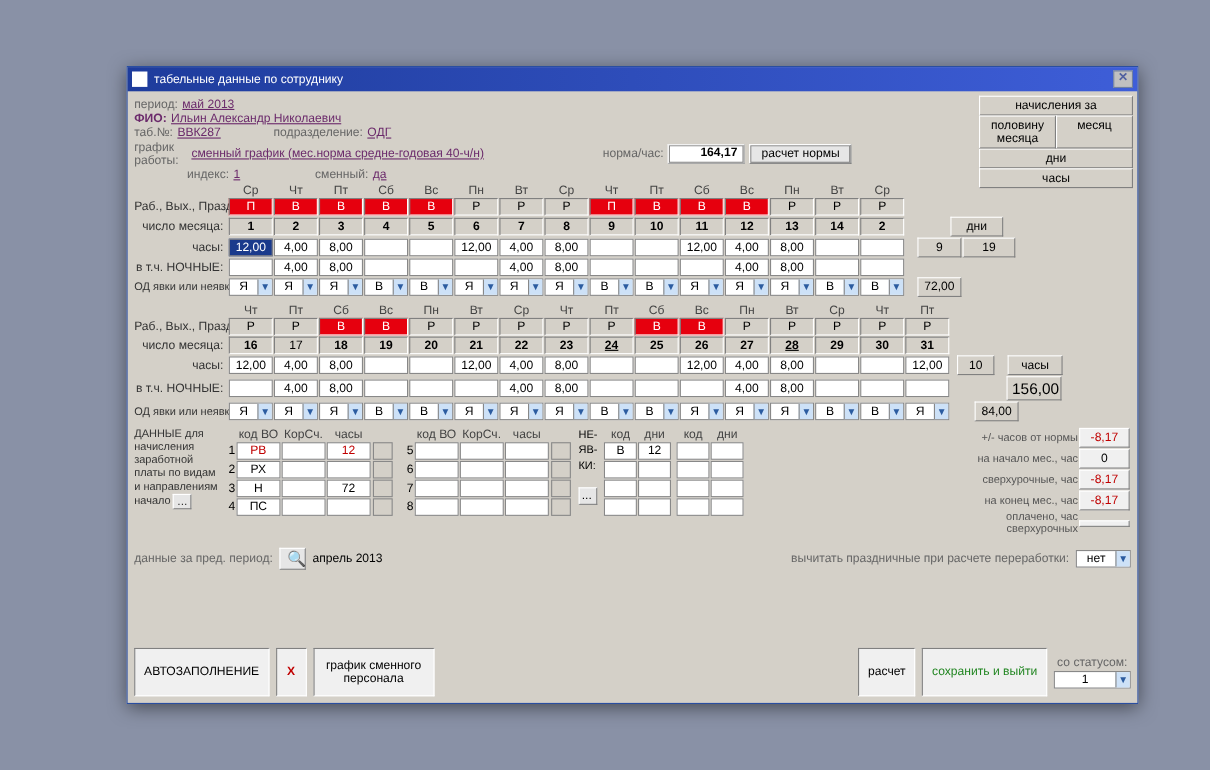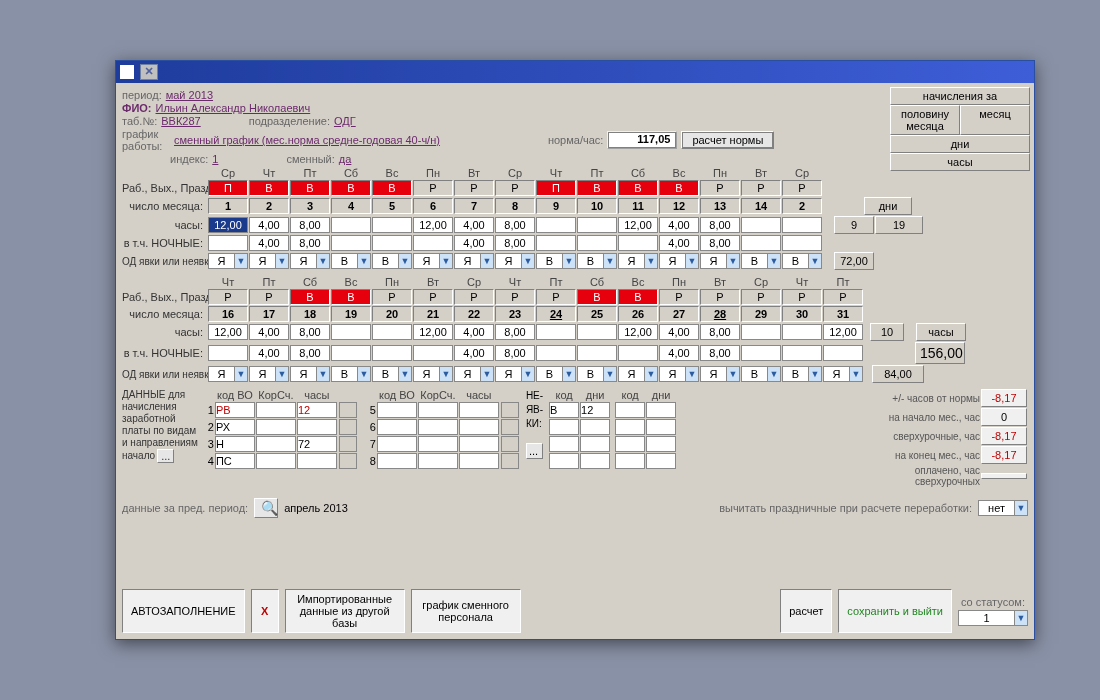--- a/index.html
+++ b/index.html
@@ -25,34 +25,35 @@
 .redcell { background: #e6000e; color:#fff; }
 .greencell { background: #14d314; }
 .dd { width: 40px; height: 16px; display:flex; background:#fff; border:1px solid #888; font-size:11px; }
 .dd .val { flex:1; text-align:center; line-height:14px; }
 .dd .arrow { width: 13px; background:#cde1f7; border-left:1px solid #888; color:#2c5ca0; font-size:9px; text-align:center; line-height:14px; }
 .summary-box { position: absolute; background: #d4d0c8; }
 .sbcell { border: 1px solid; border-color: #fff #808080 #808080 #fff; text-align: center; padding: 2px 4px; font-size:11px; }
 .col-lab { width: 85px; text-align: right; white-space: nowrap; font-size: 11px; color:#333; padding-right: 4px; }
 .grid-row { display:flex; align-items:center; gap:0; margin-bottom:1px; }
 .grid-row > * { margin-right: 1px; }
-.small-input { width: 40px; height: 16px; background:#fff; border:1px solid #888; font-size:11px; }
+.small-input { width: 40px; height: 16px; background:#fff; border:1px solid #888; text-align:center; font-size:11px; }
 .mini { width: 18px; height: 16px; border:1px solid #888; display:inline-block; vertical-align:top; margin-left:1px; }
 .foot-btn { border:1px solid; border-color:#808080 #fff #fff #808080; background:#f0f0f0; padding:4px 8px; cursor:pointer; text-align:center; font-size:11px; display:flex; align-items:center; justify-content:center; }
 .foot-area { position:absolute; bottom:6px; left:6px; right:6px; display:flex; gap:6px; align-items:center; }
 .redtx { color:#c00000; }
 .greentx { color:#228622; }
 .norm-input { width: 70px; height: 18px; background:#fff; padding:1px 6px; text-align:right; font-weight:bold; }
 </style>
 </head>
 <body>
 
 <div class="window">
   <div class="titlebar">
     <span class="icon"></span>
+    <span class="title">табельные данные  по сотруднику</span>
     <div class="closebtn">✕</div>
   </div>
   <div class="body">
 
     <div class="summary-box" style="right:4px; top:4px; width:140px;">
       <div class="sbcell">начисления за</div>
       <div style="display:flex;">
         <div class="sbcell" style="flex:1;">половину месяца</div>
         <div class="sbcell" style="flex:1;">месяц</div>
       </div>
@@ -73,21 +74,21 @@
         <a class="link">ВВК287</a>
       <span style="width:40px;"></span>
       <span class="label">подразделение:</span> 
         <a class="link">ОДГ</a>
     </div>
     <div class="row">
       <span class="label" style="width:48px;">график работы:</span>
       <a class="link">сменный график (мес.норма средне-годовая 40-ч/н)</a>
       <span style="width:100px;"></span>
       <span class="label">норма/час:</span>
-      <div class="norm-input ridge">117,05</div>
+      <div class="norm-input ridge">164,17</div>
       <button class="btn ridge" style="padding:2px 10px;">расчет нормы</button>
     </div>
     <div class="row">
         <span class="label" style="margin-left:48px;">индекс:</span>
         <a class="link">1</a>
       <span style="width:60px;"></span>
         <span class="label">сменный:</span>
         <a class="link">да</a>
     </div>
 
@@ -289,21 +290,21 @@
           <div class="cell sunken redcell" style="background:#e6000e;">В</div>
           <div class="cell sunken " style="background:#d4d0c8;">Р</div>
           <div class="cell sunken " style="background:#d4d0c8;">Р</div>
           <div class="cell sunken " style="background:#d4d0c8;">Р</div>
           <div class="cell sunken " style="background:#d4d0c8;">Р</div>
           <div class="cell sunken " style="background:#d4d0c8;">Р</div>
         </div>
         <div class="grid-row">
           <div class="col-lab">число месяца:</div>
           <div class="cell sunken" style="font-weight:bold;">16</div>
-          <div class="cell sunken" style="font-weight:bold;">17</div>
+          <div class="cell sunken" style="font-weight:normal;">17</div>
           <div class="cell sunken" style="font-weight:bold;">18</div>
           <div class="cell sunken" style="font-weight:bold;">19</div>
           <div class="cell sunken" style="font-weight:bold;">20</div>
           <div class="cell sunken" style="font-weight:bold;">21</div>
           <div class="cell sunken" style="font-weight:bold;">22</div>
           <div class="cell sunken" style="font-weight:bold;">23</div>
           <div class="cell sunken" style="font-weight:bold;text-decoration:underline;">24</div>
           <div class="cell sunken" style="font-weight:bold;">25</div>
           <div class="cell sunken" style="font-weight:bold;">26</div>
           <div class="cell sunken" style="font-weight:bold;">27</div>
@@ -414,21 +415,21 @@
             <span class="arrow">▼</span>
           </div>
           <div class="dd greencell">
             <span class="val">В</span>
             <span class="arrow">▼</span>
           </div>
           <div class="dd ">
             <span class="val">Я</span>
             <span class="arrow">▼</span>
           </div>
-          <div class="sbcell raised" style="width:52px; margin-left:8px;">84,00</div>
+          <div class="sbcell raised" style="width:40px; margin-left:22px;">84,00</div>
         </div>
       </div>
 
     <div style="display:flex; margin-top:6px; gap:6px;">
 
       <div style="display:flex;">
         <div style="font-size:10px; color:#333; line-height:12px; padding-right:4px;">
           <div>ДАННЫЕ для</div>
           <div>начисления</div>
           <div>заработной</div>
@@ -597,21 +598,20 @@
       <span style="margin-left:auto;" class="label">вычитать праздничные при расчете переработки:</span>
       <div class="dd" style="width:50px; margin-left:6px;">
           <span class="val">нет</span>
           <span class="arrow">▼</span>
         </div>
     </div>
 
     <div class="foot-area">
       <div class="foot-btn" style="height:44px;">АВТОЗАПОЛНЕНИЕ</div>
       <div class="foot-btn redtx" style="height:44px; width:28px; font-weight:bold;">X</div>
-      <div class="foot-btn" style="height:44px; width:120px;">Импортированные данные из другой базы</div>
       <div class="foot-btn" style="height:44px; width:110px;">график сменного персонала</div>
       <div style="flex:1;"></div>
       <div class="foot-btn" style="height:44px;">расчет</div>
       <div class="foot-btn greentx" style="height:44px;">сохранить и выйти</div>
       <div style="text-align:center;">
         <div class="label">со статусом:</div>
         <div class="dd" style="width:70px; margin-top:2px;">
             <span class="val">1</span>
             <span class="arrow">▼</span>
           </div>

